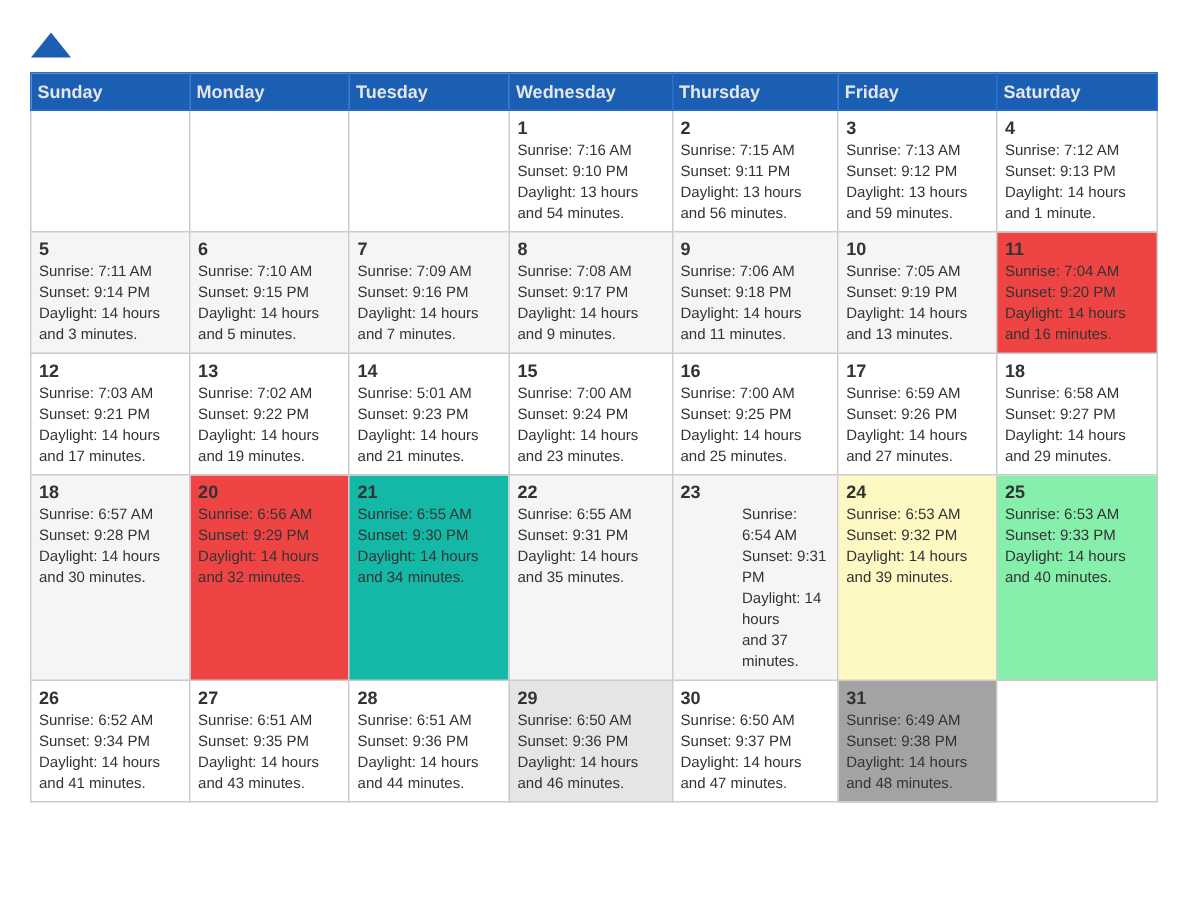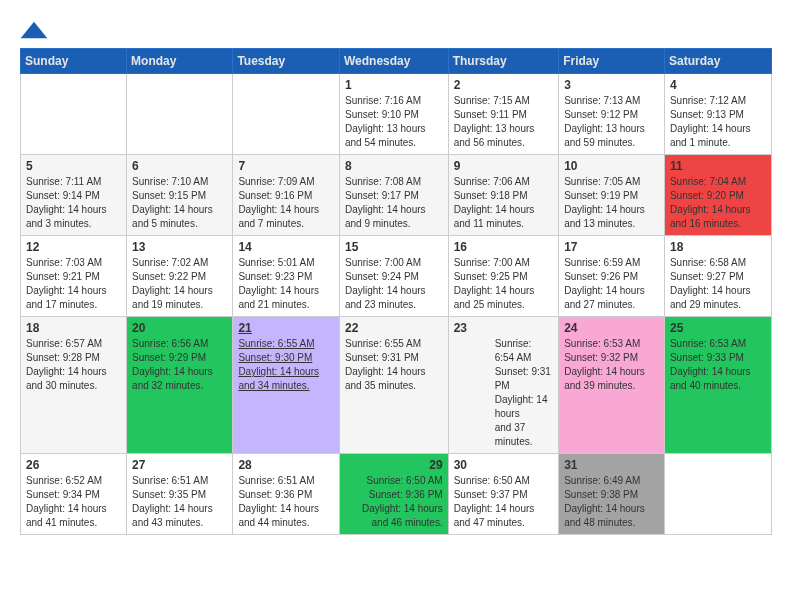--- a/index.html
+++ b/index.html
@@ -212,56 +212,56 @@
           </td>
         </tr>
         <tr>
           <td style="background: rgb(245, 245, 245);">
             <div class="day-num">18</div>
             <div class="day-detail" style="white-space: pre-line;">Sunrise: 6:57 AM
 Sunset: 9:28 PM
 Daylight: 14 hours
 and 30 minutes.</div>
           </td>
-          <td style="background: #22c55e; margin-left: 44px;">
+          <td style="background: #ef4444; margin-left: 44px;">
             <div class="day-num">20</div>
             <div class="day-detail" style="white-space: pre-line;">Sunrise: 6:56 AM
 Sunset: 9:29 PM
 Daylight: 14 hours
 and 32 minutes.</div>
           </td>
-          <td style="background: #c4b5fd; text-decoration: underline;">
+          <td style="background: #14b8a6;">
             <div class="day-num">21</div>
             <div class="day-detail" style="white-space: pre-line;">Sunrise: 6:55 AM
 Sunset: 9:30 PM
 Daylight: 14 hours
 and 34 minutes.</div>
           </td>
           <td style="background: rgb(245, 245, 245);">
             <div class="day-num">22</div>
             <div class="day-detail" style="white-space: pre-line;">Sunrise: 6:55 AM
 Sunset: 9:31 PM
 Daylight: 14 hours
 and 35 minutes.</div>
           </td>
           <td style="background: rgb(245, 245, 245);">
             <div class="day-num">23</div>
             <div class="day-detail" style="white-space: pre-line; margin-left: 41px;">Sunrise: 6:54 AM
 Sunset: 9:31 PM
 Daylight: 14 hours
 and 37 minutes.</div>
           </td>
-          <td style="background: #f9a8d4; margin-left: 20px;">
+          <td style="background: #fef9c3; margin-left: 20px;">
             <div class="day-num">24</div>
             <div class="day-detail" style="white-space: pre-line;">Sunrise: 6:53 AM
 Sunset: 9:32 PM
 Daylight: 14 hours
 and 39 minutes.</div>
           </td>
-          <td style="background: #22c55e;">
+          <td style="background: #86efac;">
             <div class="day-num">25</div>
             <div class="day-detail" style="white-space: pre-line;">Sunrise: 6:53 AM
 Sunset: 9:33 PM
 Daylight: 14 hours
 and 40 minutes.</div>
           </td>
         </tr>
         <tr>
           <td style="background: rgb(255, 255, 255);">
             <div class="day-num">26</div>
@@ -277,21 +277,21 @@
 Daylight: 14 hours
 and 43 minutes.</div>
           </td>
           <td style="background: rgb(255, 255, 255);">
             <div class="day-num">28</div>
             <div class="day-detail" style="white-space: pre-line;">Sunrise: 6:51 AM
 Sunset: 9:36 PM
 Daylight: 14 hours
 and 44 minutes.</div>
           </td>
-          <td style="background: #22c55e; text-align: right;">
+          <td style="background: #e5e5e5;">
             <div class="day-num">29</div>
             <div class="day-detail" style="white-space: pre-line;">Sunrise: 6:50 AM
 Sunset: 9:36 PM
 Daylight: 14 hours
 and 46 minutes.</div>
           </td>
           <td style="background: rgb(255, 255, 255); margin-top: 29px;">
             <div class="day-num">30</div>
             <div class="day-detail" style="white-space: pre-line;">Sunrise: 6:50 AM
 Sunset: 9:37 PM

